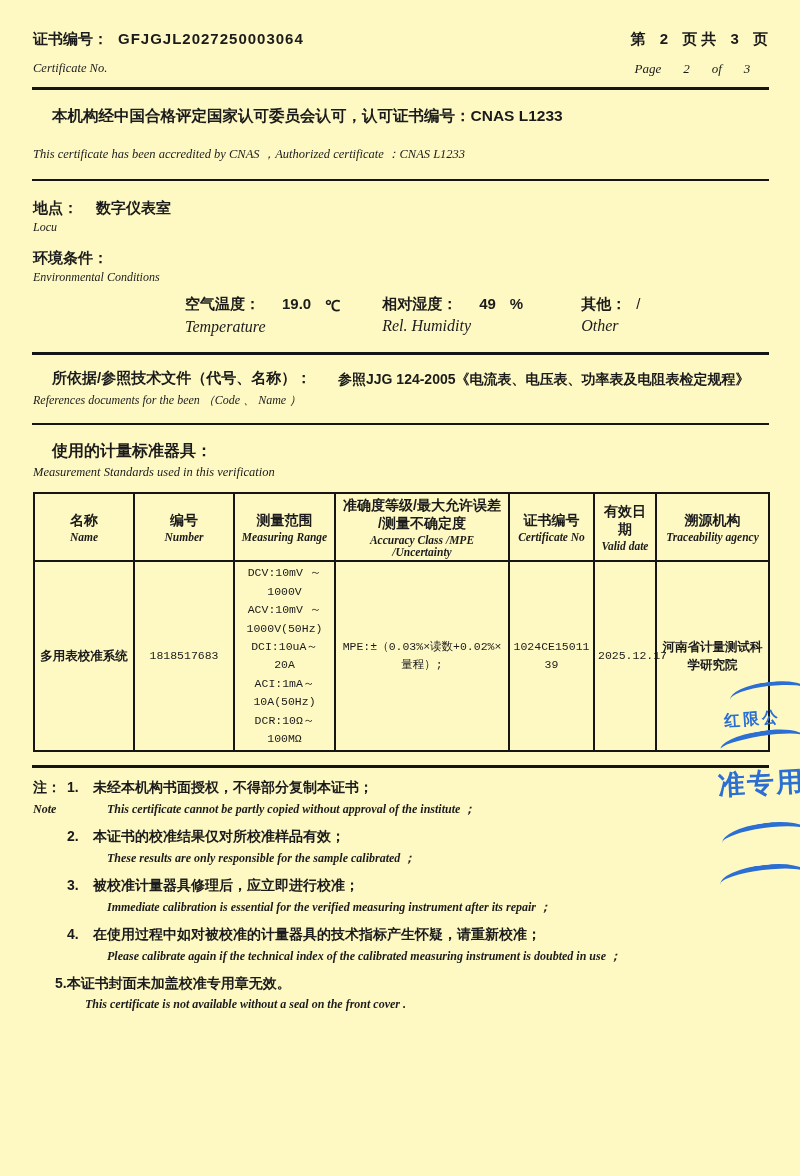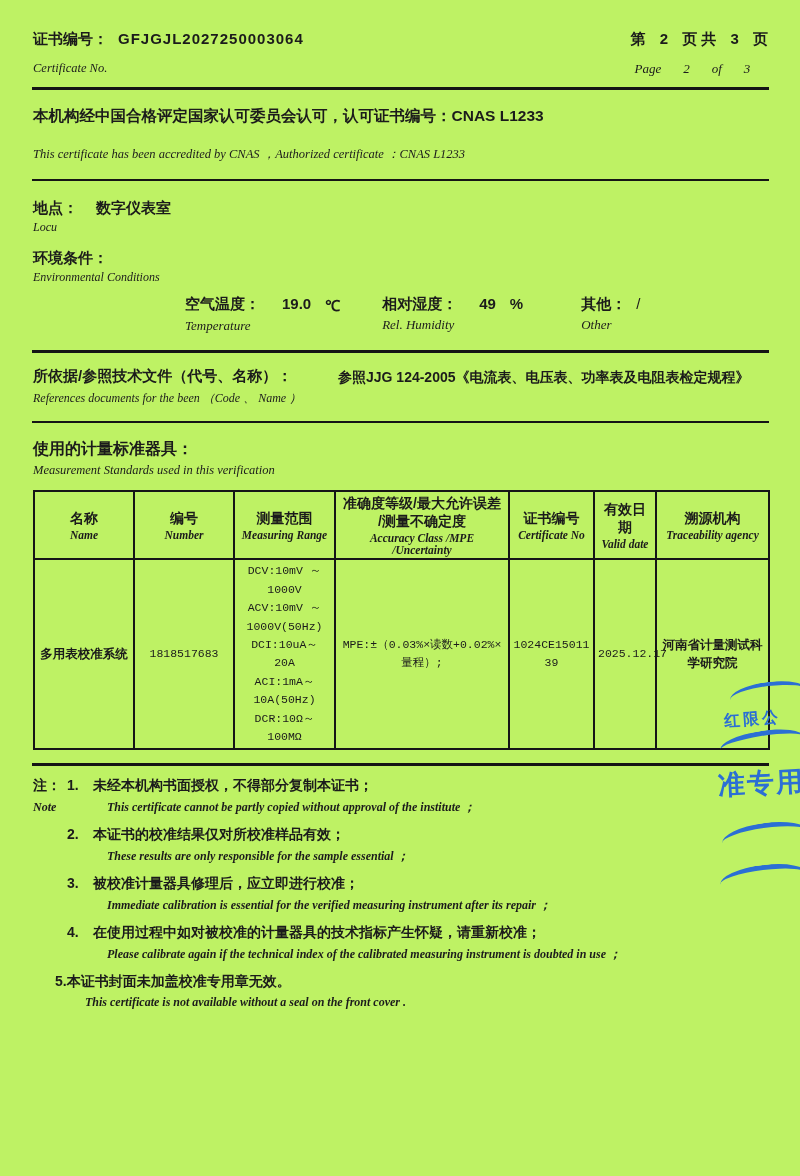--- a/index.html
+++ b/index.html
@@ -1,22 +1,22 @@
 <!DOCTYPE html>
 <html><head>
 <meta charset="utf-8">
 <style>
   * { margin:0; padding:0; box-sizing:border-box; }
   html,body { width:800px; background:#e8e8e8; }
   body { font-family:"Liberation Sans", sans-serif; color:#1b1b1b; }
   .page {
-    position:relative; width:800px; height:1176px; background:#bef264;
+    position:relative; width:800px; height:1176px; background:#fef9c3;
     overflow:hidden; padding:30px 32px 0 33px;
   }
-  .zh { font-weight:bold; }
+  .zh { font-weight:bold;margin-left:19px; }
   .en { font-family:"Liberation Serif", serif; font-style:italic; }
 
   
   .header-row { display:flex; justify-content:space-between; align-items:flex-start; }
   .hdr-zh { font-size:15px; font-weight:bold; }
   .hdr-cert-value { margin-left:10px; letter-spacing:1px; }
   .hdr-en { font-size:12.5px; margin-top:12px; }
   .pg-zh span { display:inline-block; }
   .pg-zh .sp { margin:0 10px; }
   .pg-en { display:flex; gap:22px; padding-left:4px; font-size:13px; }
@@ -32,21 +32,21 @@
   
   .loc { margin-top:18px; }
   .loc-line { font-size:15px; font-weight:bold; }
   .loc-line .val { margin-left:18px; }
   .sub-en { font-size:12px; margin-top:2px; }
   .envc { margin-top:14px; }
   .env-vals { display:flex; margin-top:10px; padding-left:152px; }
   .env-item { display:flex; flex-direction:column; }
   .env-item .top { font-size:15px; font-weight:bold; display:flex; }
   .env-item .top .v { margin:0 14px 0 22px; }
-  .env-item .en { font-size:13px; margin-top:3px; }
+  .env-item .en { font-size:16px; margin-top:3px; }
   .env-hum { margin-left:42px; }
   .env-oth { margin-left:58px; }
   .env-oth .top .v { margin-left:10px; font-weight:normal; }
 
   
   .refs { margin-top:14px; display:flex; }
   .refs-left { width:305px; }
   .refs-left .zh { font-size:15px; }
   .refs-left .en { font-size:12px; margin-top:4px; }
   .refs-value { font-size:14px; font-weight:bold; padding-top:2px; width:430px; }
@@ -241,21 +241,21 @@
   </table>
   <hr class="rule r3 rule-notes">
 
   <div class="notes">
     <div>
       <div class="note-zh"><span class="lab">注：</span><span class="num">1.</span><span>未经本机构书面授权，不得部分复制本证书；</span></div>
       <div class="note-en"><span class="lab-en">Note</span><span>This certificate cannot be partly copied without approval of the institute ；</span></div>
     </div>
     <div>
       <div class="note-zh"><span class="lab"></span><span class="num">2.</span><span>本证书的校准结果仅对所校准样品有效；</span></div>
-      <div class="note-en"><span class="lab-en"></span><span>These results are only responsible for the sample essential ；</span></div>
+      <div class="note-en"><span class="lab-en"></span><span>These results are only responsible for the sample calibrated ；</span></div>
     </div>
     <div>
       <div class="note-zh"><span class="lab"></span><span class="num">3.</span><span>被校准计量器具修理后，应立即进行校准；</span></div>
       <div class="note-en"><span class="lab-en"></span><span>Immediate calibration is essential for the verified measuring instrument after its repair ；</span></div>
     </div>
     <div>
       <div class="note-zh"><span class="lab"></span><span class="num">4.</span><span>在使用过程中如对被校准的计量器具的技术指标产生怀疑，请重新校准；</span></div>
       <div class="note-en"><span class="lab-en"></span><span>Please calibrate again if the technical index of the calibrated measuring instrument is doubted in use ；</span></div>
     </div>
     <div class="note-five">

